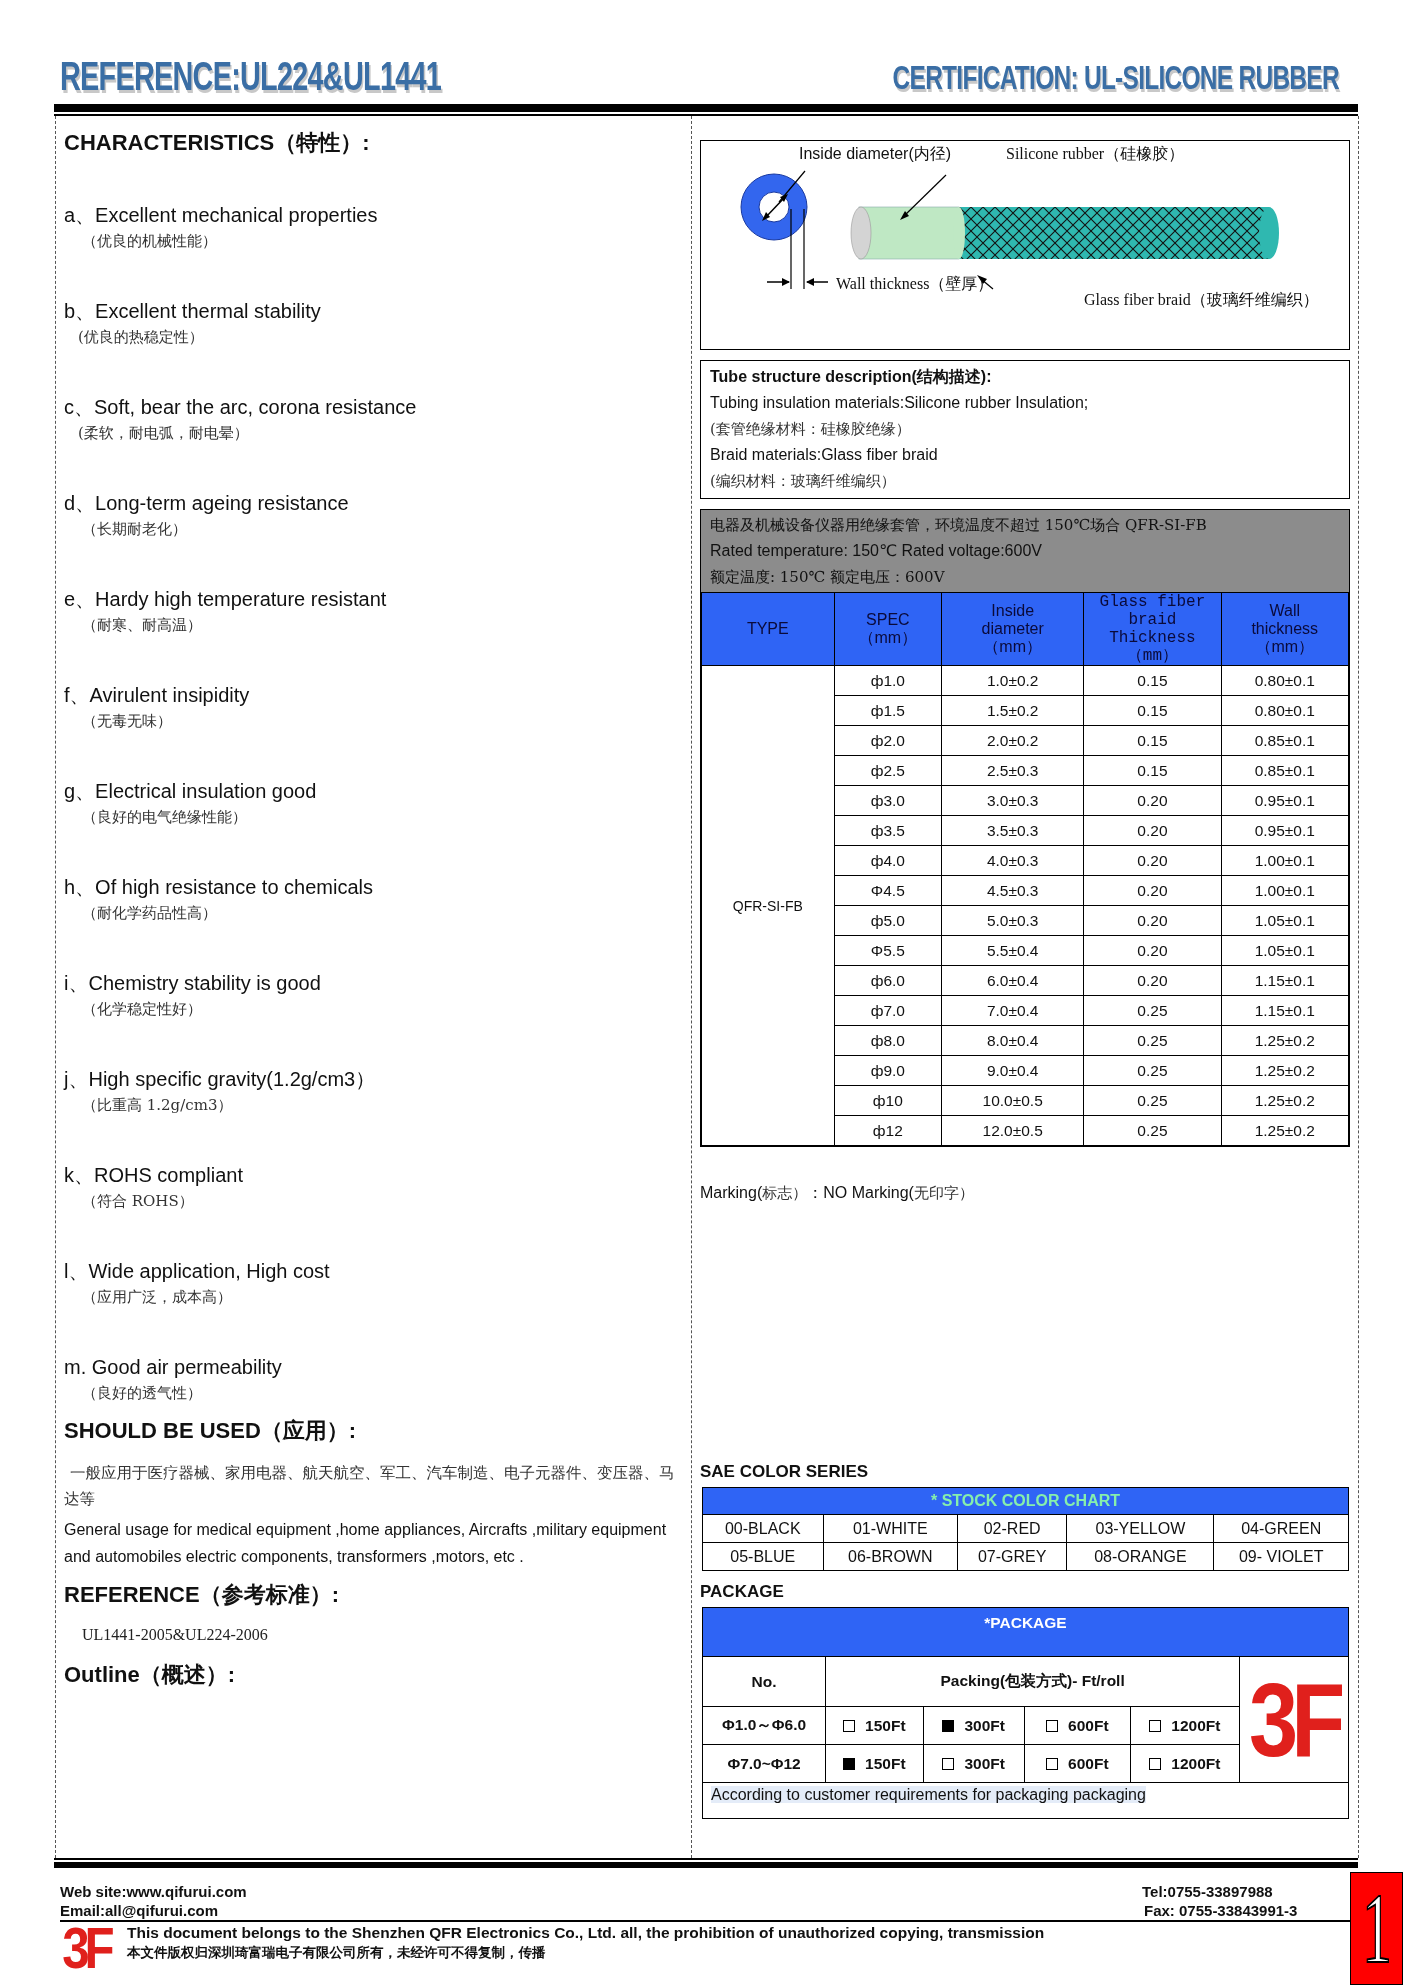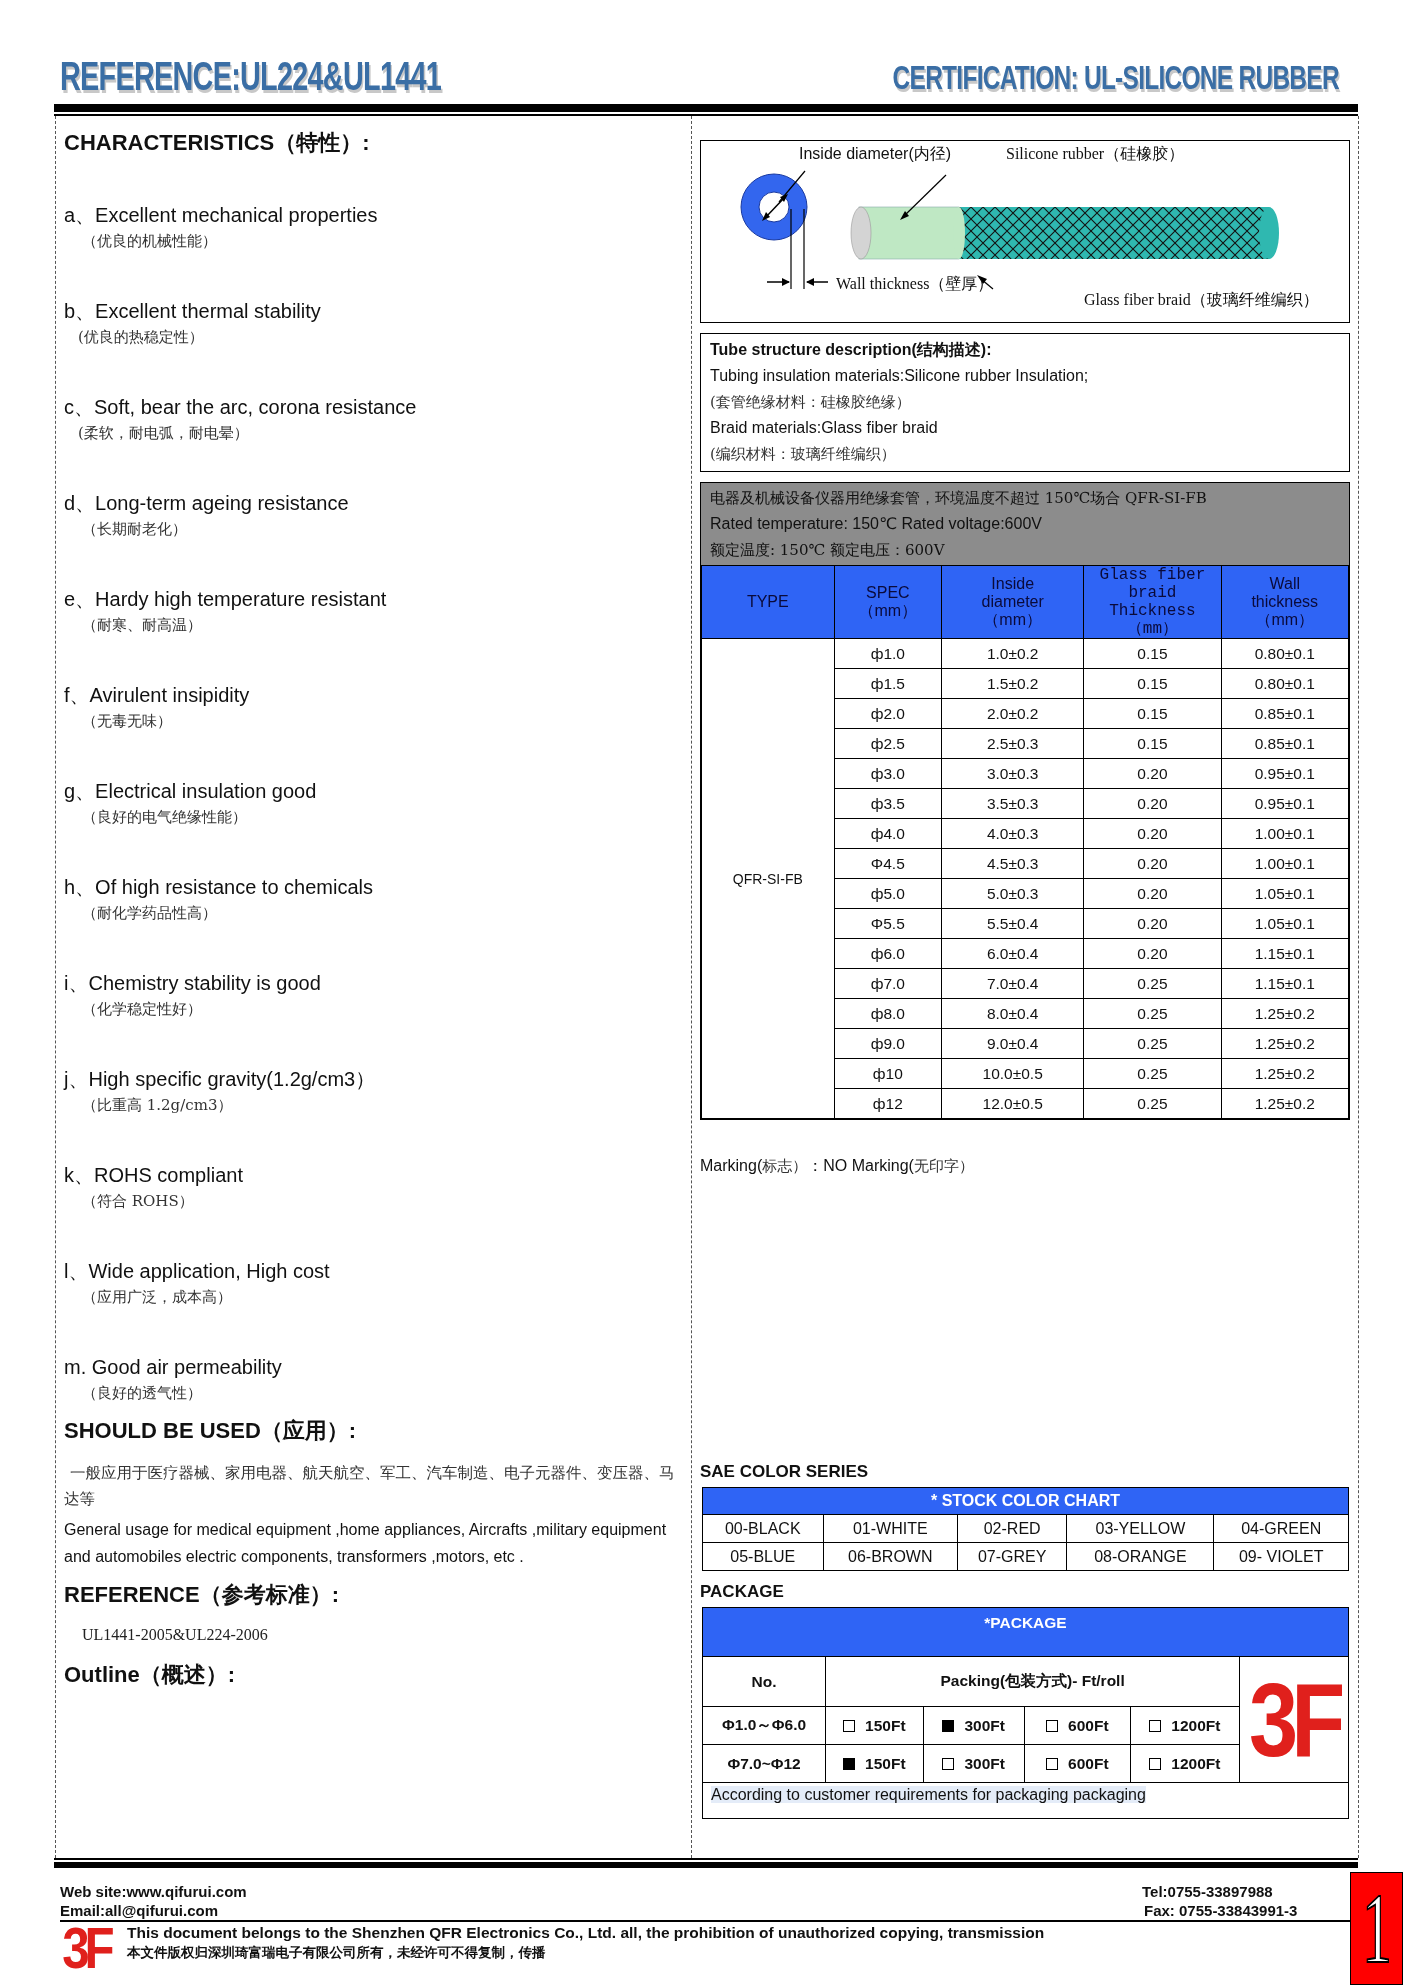--- a/index.html
+++ b/index.html
@@ -29,21 +29,21 @@
   .sec-title { font-size: 22px; font-weight: bold; margin: 4px 0 8px 0; }
   .char-list .en { font-size: 20px; line-height: 26px; margin-top: 44px; }
   .char-list .cn { font-family: "DejaVu Serif", serif; font-size: 15px; line-height: 26px; color: #333; padding-left: 18px; }
   .char-list .cn.shallow { padding-left: 14px; }
   .usage-cn { font-family: "DejaVu Serif", serif; font-size: 15.5px; line-height: 26px; color: #333; margin: 14px 0 4px 0; text-indent: 6px; }
   .usage-en { font-size: 16px; line-height: 27px; }
   .ref-val { font-family: "Liberation Serif", serif; font-size: 16px; margin: 16px 0 16px 18px; color: #222; }
 
   
   .right { position: absolute; left: 700px; top: 140px; width: 650px; }
-  .diagram { position: relative; width: 650px; height: 183px; border: 1.5px solid #000; }
+  .diagram { position: relative; width: 650px; height: 210px; border: 1.5px solid #000; }
   .diagram svg { position: absolute; left: 0; top: 0; }
   .lbl { position: absolute; font-family: "Liberation Serif", serif; font-size: 16px; white-space: nowrap; color: #111; }
   .lbl.sans { font-family: "Liberation Sans", sans-serif; }
 
   .struct { margin-top: 10px; border: 1.5px solid #000; padding: 3px 9px 4px 9px; }
   .struct .t { font-weight: bold; font-size: 16px; line-height: 26px; }
   .struct .l { font-size: 16px; line-height: 26px; }
   .struct .l.cn { font-family: "DejaVu Serif", serif; font-size: 15px; color: #333; }
 
   .spec-wrap { margin-top: 10px; border: 1.5px solid #000; }
@@ -55,21 +55,21 @@
   table.spec th { background: #2f64f5; color: #0a0a3a; font-weight: normal; font-size: 16px; line-height: 18px; border: 1px solid #000; text-align: center; height: 66px; }
   table.spec th.serif { font-family: Liberation Mono, monospace; }
   table.spec td { border: 1px solid #000; text-align: center; font-size: 15.5px; height: 30px; }
   table.spec td.type { font-size: 14px; }
 
   .marking { margin-top: 36px; font-size: 16px; }
   .marking .cn { font-family: "DejaVu Serif", serif; font-size: 15px; color: #333; }
 
   .sae-title { position: absolute; left: 0; top: 1322px; font-weight: bold; font-size: 17px; }
   table.colors { position: absolute; left: 2px; top: 1347px; width: 647px; border-collapse: collapse; }
-  table.colors th { background: #2f64f5; color: #ffffff; font-weight: bold; font-size: 16px; border: 1px solid #000; height: 27px; }
+  table.colors th { background: #2f64f5; color: #86efac; font-weight: bold; font-size: 16px; border: 1px solid #000; height: 27px; }
   table.colors td { border: 1px solid #000; text-align: center; font-size: 16px; height: 28px; }
 
   .pkg-title { position: absolute; left: 0; top: 1442px; font-weight: bold; font-size: 17px; }
   table.pkg { position: absolute; left: 2px; top: 1467px; width: 647px; border-collapse: collapse; }
   table.pkg td { border: 1px solid #000; text-align: center; font-weight: bold; font-size: 15.5px; }
   table.pkg td.head { background: #2f64f5; color: #ffffff; height: 49px; vertical-align: top; padding-top: 6px; }
   table.pkg tr.r1 td { height: 50px; }
   table.pkg tr.r2 td, table.pkg tr.r3 td { height: 38px; }
   table.pkg td.note { text-align: left; font-weight: normal; font-size: 16px; padding: 0 8px; height: 36px; vertical-align: top; padding-top: 3px; }
   .note-hl { background: #e4ecf8; }

